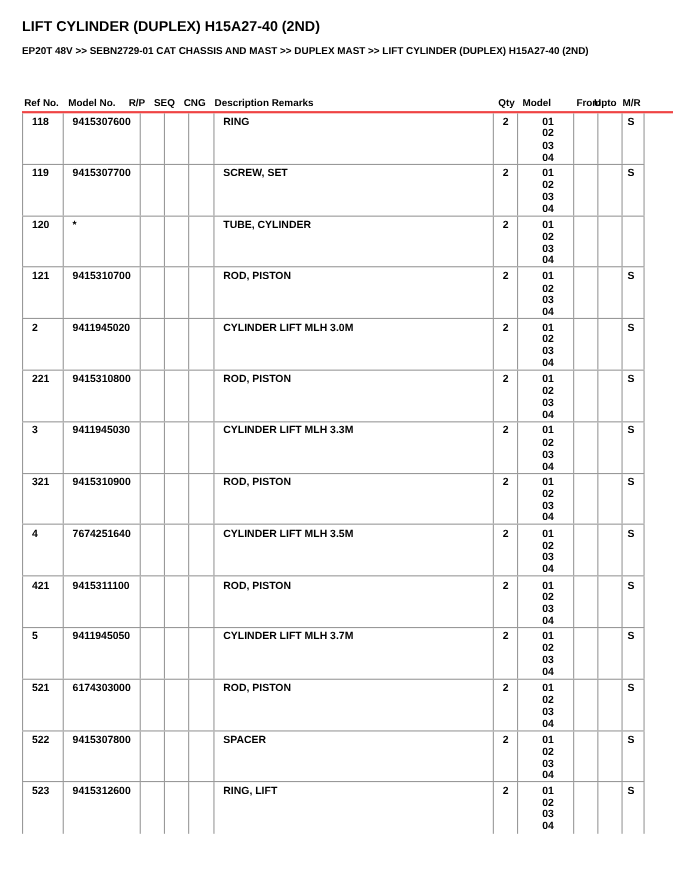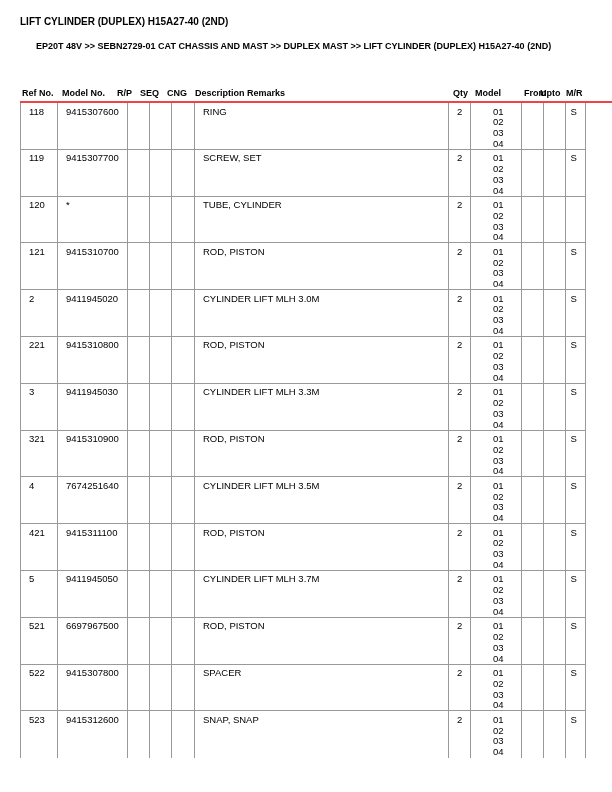--- a/index.html
+++ b/index.html
@@ -9,32 +9,31 @@
     height: 792px;
     background: #ffffff;
     color: #000000;
     font-family: "Liberation Sans", sans-serif;
     overflow: hidden;
   }
   .title {
     position: absolute;
     left: 20px;
     top: 16px;
-    font-size: 10px;
+    font-size: 13px;
     font-weight: bold;
     white-space: nowrap;
   }
   .breadcrumb {
     position: absolute;
     left: 20px;
     top: 41px;
     font-size: 9px;
     font-weight: bold;
     white-space: nowrap;
-    margin-left: 16px;
   }
   
   .thead {
     position: absolute;
     left: 20px;
     top: 80px;
     width: 592px;
     height: 21px;
     border-bottom: 2px solid #ef4444;
   }
@@ -55,20 +54,21 @@
   .th-model { left: 455px; }
   .th-from  { left: 490px; margin-left: 14px; }
   .th-upto  { left: 520px; }
   .th-mr    { left: 546px; }
 
   .tbody {
     position: absolute;
     left: 20px;
     top: 103px;
     width: 566px;
+    font-weight: bold;
   }
   .tr {
     display: grid;
     grid-template-columns: 37px 69.5px 22.5px 22px 23px 254px 22px 50.5px 22px 22px 21.5px;
     height: 46.8px;
     box-sizing: border-box;
     border-bottom: 1px solid #999999;
   }
   .tr:last-child { border-bottom: none; }
   .td {
@@ -313,21 +313,21 @@
           <div>03</div>
           <div>04</div>
         </div>
     <div class="td c-from"></div>
     <div class="td c-upto"></div>
     <div class="td c-mr">S</div>
   </div>
 
   <div class="tr">
     <div class="td c-ref">521</div>
-    <div class="td c-part">6697967500</div>
+    <div class="td c-part">6174303000</div>
     <div class="td c-rp"></div>
     <div class="td c-seq"></div>
     <div class="td c-cng"></div>
     <div class="td c-desc">ROD, PISTON</div>
     <div class="td c-qty">2</div>
     <div class="td c-model">
           <div>01</div>
           <div>02</div>
           <div>03</div>
           <div>04</div>
@@ -355,21 +355,21 @@
     <div class="td c-upto"></div>
     <div class="td c-mr">S</div>
   </div>
 
   <div class="tr">
     <div class="td c-ref">523</div>
     <div class="td c-part">9415312600</div>
     <div class="td c-rp"></div>
     <div class="td c-seq"></div>
     <div class="td c-cng"></div>
-    <div class="td c-desc">SNAP, SNAP</div>
+    <div class="td c-desc">RING, LIFT</div>
     <div class="td c-qty">2</div>
     <div class="td c-model">
           <div>01</div>
           <div>02</div>
           <div>03</div>
           <div>04</div>
         </div>
     <div class="td c-from"></div>
     <div class="td c-upto"></div>
     <div class="td c-mr">S</div>

